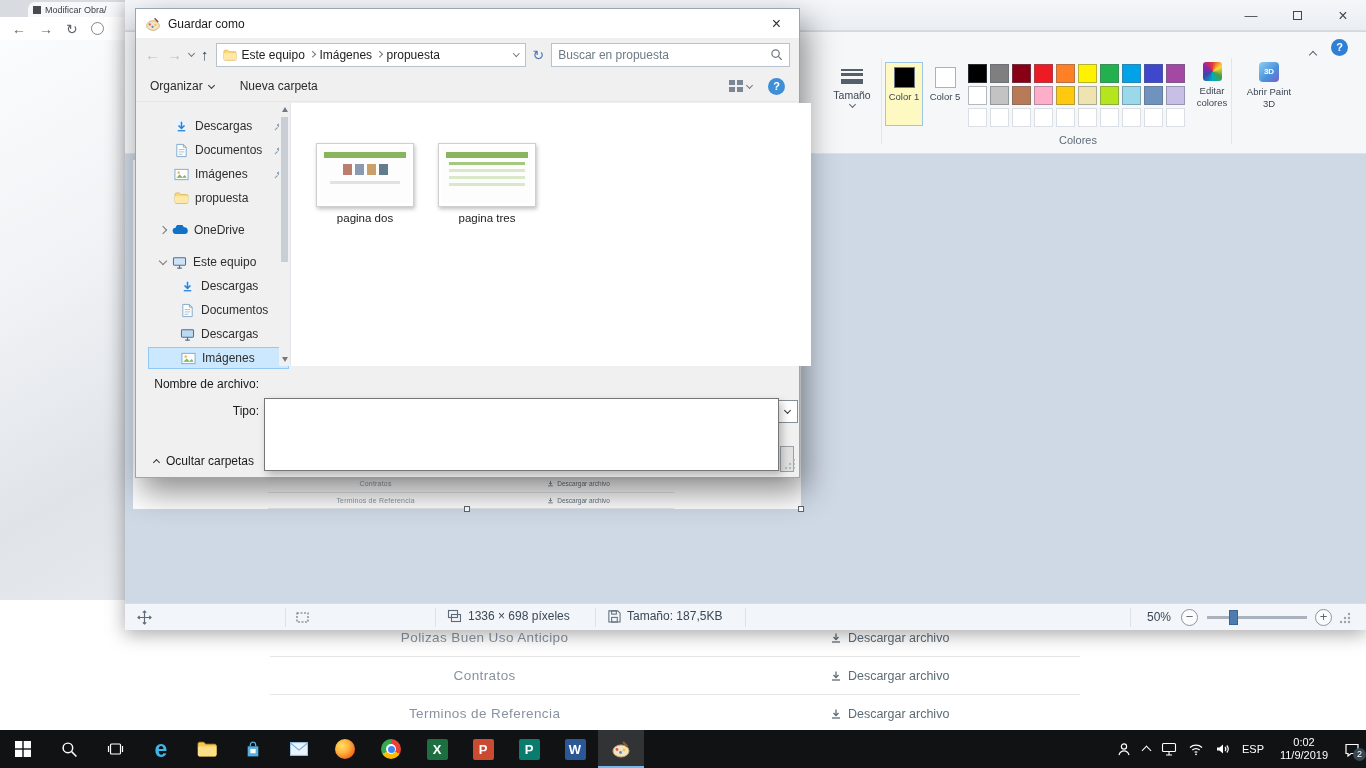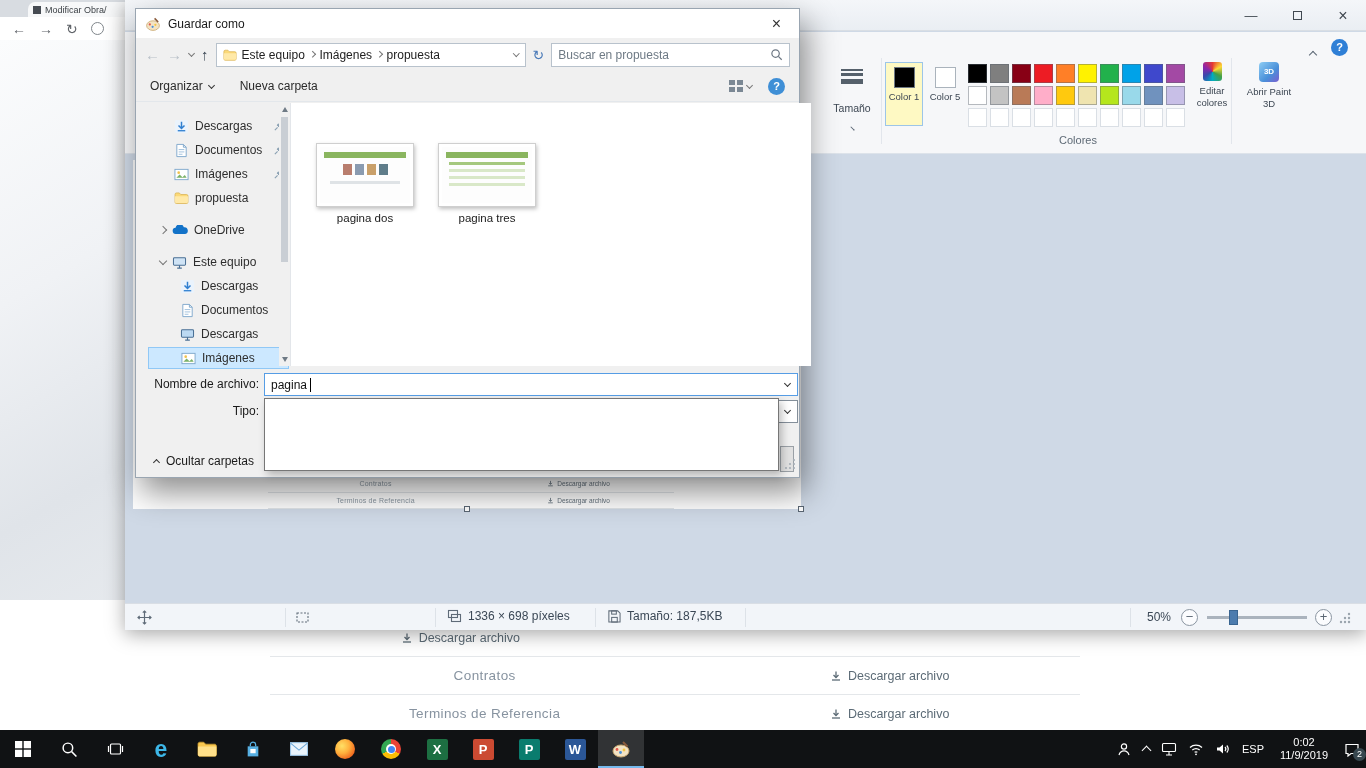--- a/index.html
+++ b/index.html
@@ -47,21 +47,21 @@
       background:linear-gradient(#f4f6f9,#eaeef3); border-bottom:1px solid #d9dee4;
       display:flex; justify-content:flex-end; }
   .wc { width:46px; height:31px; display:flex; align-items:center; justify-content:center;
         color:#404850; font-size:13px; }
   .maxbox { width:9px; height:9px; border:1px solid #404850; display:inline-block; }
   .pt-ribbon { position:absolute; left:0; top:32px; width:100%; height:122px;
       background:#f6f7f9; border-bottom:1px solid #dde3ea; }
   .rb-sep { position:absolute; width:1px; top:26px; height:86px; background:#e2e6ec; }
   .s1 { left:756px; } .s2 { left:1106px; }
   .rb-size { position:absolute; left:702px; top:28px; width:50px; height:66px;
-      display:flex; flex-direction:column; align-items:center; gap:16px;
+      display:flex; flex-direction:column; align-items:center; gap:3px;
       font-size:10.5px; color:#3c4652; padding-top:6px; }
   .size-icon i { display:block; background:#55606b; margin:2.5px auto; }
   .size-icon i:nth-child(1){ width:22px; height:2px; }
   .size-icon i:nth-child(2){ width:22px; height:3px; }
   .size-icon i:nth-child(3){ width:22px; height:5px; }
   .rb-color { position:absolute; top:30px; width:38px; height:64px; border:1px solid transparent;
       display:flex; flex-direction:column; align-items:center; gap:3px; padding-top:4px;
       font-size:9.5px; color:#3c4652; }
   .rb-color.selected { background:#fef9c3; border-color:#9cc5e8; }
   .rb-color1 { left:760px; } .rb-color2 { left:801px; }
@@ -234,20 +234,21 @@
   <span>←</span>
   <span>→</span>
   <span>↻</span>
   <span class="cinfo"></span>
 </div>
 <div class="wallpaper abs"></div>
 
 <div class="webpage abs">
   <div class="doc-rows">
     <div class="doc-row">
+      <span class="doc-name">Polizas Buen Uso Anticipo</span>
       <span class="doc-link">
         <svg width="12" height="12" viewBox="0 0 12 12" fill="none" stroke="#5c6b76" stroke-width="1.3">
             <path d="M6 1.5v6"></path>
             <path d="M3.5 5 6 7.5 8.5 5"></path>
             <path d="M2 10h8"></path>
           </svg>
         <span>Descargar archivo</span>
       </span>
     </div>
     <div class="doc-row">
@@ -625,27 +626,20 @@
                 <i></i>
               </div>
           </div>
         </div>
         <div class="file-label">pagina tres</div>
       </div>
     </div>
   </div>
 
   <div class="fn-label">Nombre de archivo:</div>
-  <div class="fn-field">
-    <span>pagina</span>
-    <span class="caret-bar"></span>
-    <span class="combo-caret">
-        <span class="chev tiny chev-down c-dark"></span>
-      </span>
-  </div>
 
   <div class="type-label">Tipo:</div>
   <div class="type-field">
     <span class="combo-caret">
         <span class="chev tiny chev-down c-dark"></span>
       </span>
   </div>
   <div class="cancel-sliver"></div>
   <div class="ac-panel"></div>
 

